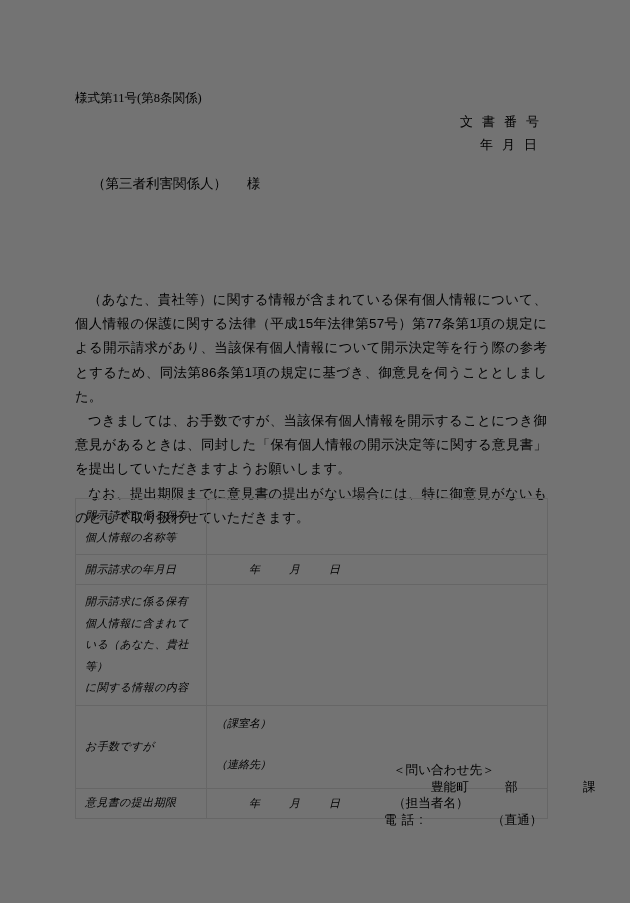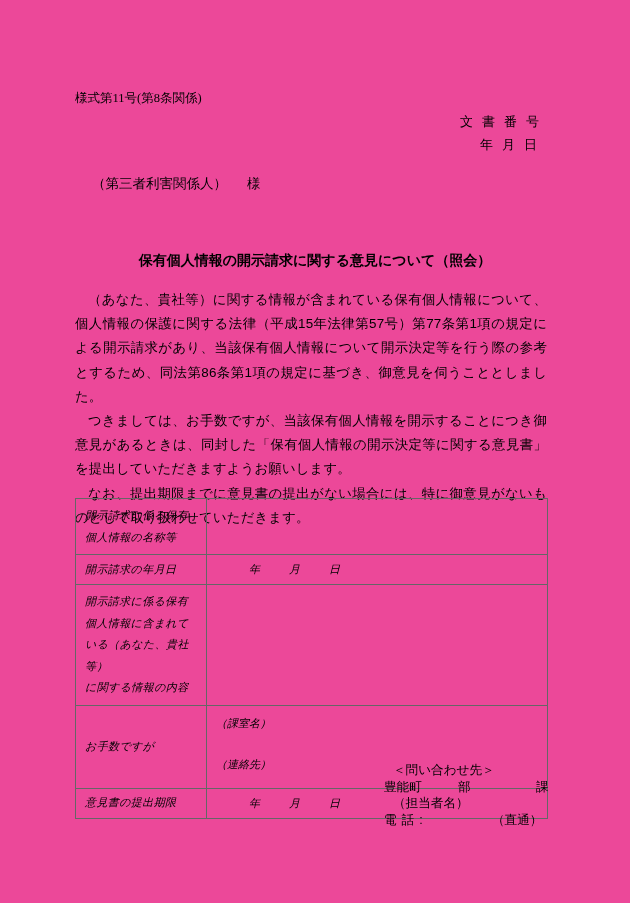--- a/index.html
+++ b/index.html
@@ -15,21 +15,21 @@
     color: #000000;
     -webkit-font-smoothing: none;
   }
 
   .page {
     position: absolute;
     left: 0;
     top: 0;
     width: 630px;
     height: 903px;
-    background: #ec4899;
+    background: #737373;
     overflow: hidden;
   }
 
   
   .form-no {
     position: absolute;
     left: 75px;
     top: 91px;
     font-family: "Liberation Serif", "DejaVu Serif", serif;
     font-size: 12.5px;
@@ -162,40 +162,39 @@
   .contact {
     position: absolute;
     left: 384px;
     top: 762px;
     font-size: 12.6px;
     line-height: 16.6px;
     white-space: nowrap;
   }
   .contact .row { display: block; }
   .contact .indent { padding-left: 9px; }
-  .contact .c-town { display: inline-block; width: 74px; }
+  .contact .c-town { display: inline-block; width: 74px; margin-left: 47px; }
   .contact .c-bu   { display: inline-block; width: 78px; }
   .contact .tel-label { display: inline-block; width: 108px; letter-spacing: 5px; }
 </style>
 </head>
 <body>
 
 <div class="page">
 
   <div class="form-no">様式第11号(第8条関係)</div>
 
   <div class="doc-no">文書番号</div>
   <div class="doc-date">年月日</div>
 
   <div class="addressee">
     <span>（第三者利害関係人）</span><span class="sama">様</span>
   </div>
 
 
-  <div class="doc-title">保有個人情報の開示請求に関する意見について（照会）</div>
 
   <div class="body-block">
     <p class="para">（あなた、貴社等）に関する情報が含まれている保有個人情報について、個人情報の保護に関する法律（平成15年法律第57号）第77条第1項の規定による開示請求があり、当該保有個人情報について開示決定等を行う際の参考とするため、同法第86条第1項の規定に基づき、御意見を伺うこととしました。</p>
     <p class="para">つきましては、お手数ですが、当該保有個人情報を開示することにつき御意見があるときは、同封した「保有個人情報の開示決定等に関する意見書」を提出していただきますようお願いします。</p>
     <p class="para">なお、提出期限までに意見書の提出がない場合には、特に御意見がないものとして取り扱わせていただきます。</p>
   </div>
 
   <table class="form-table">
     <tbody>
       <tr>

